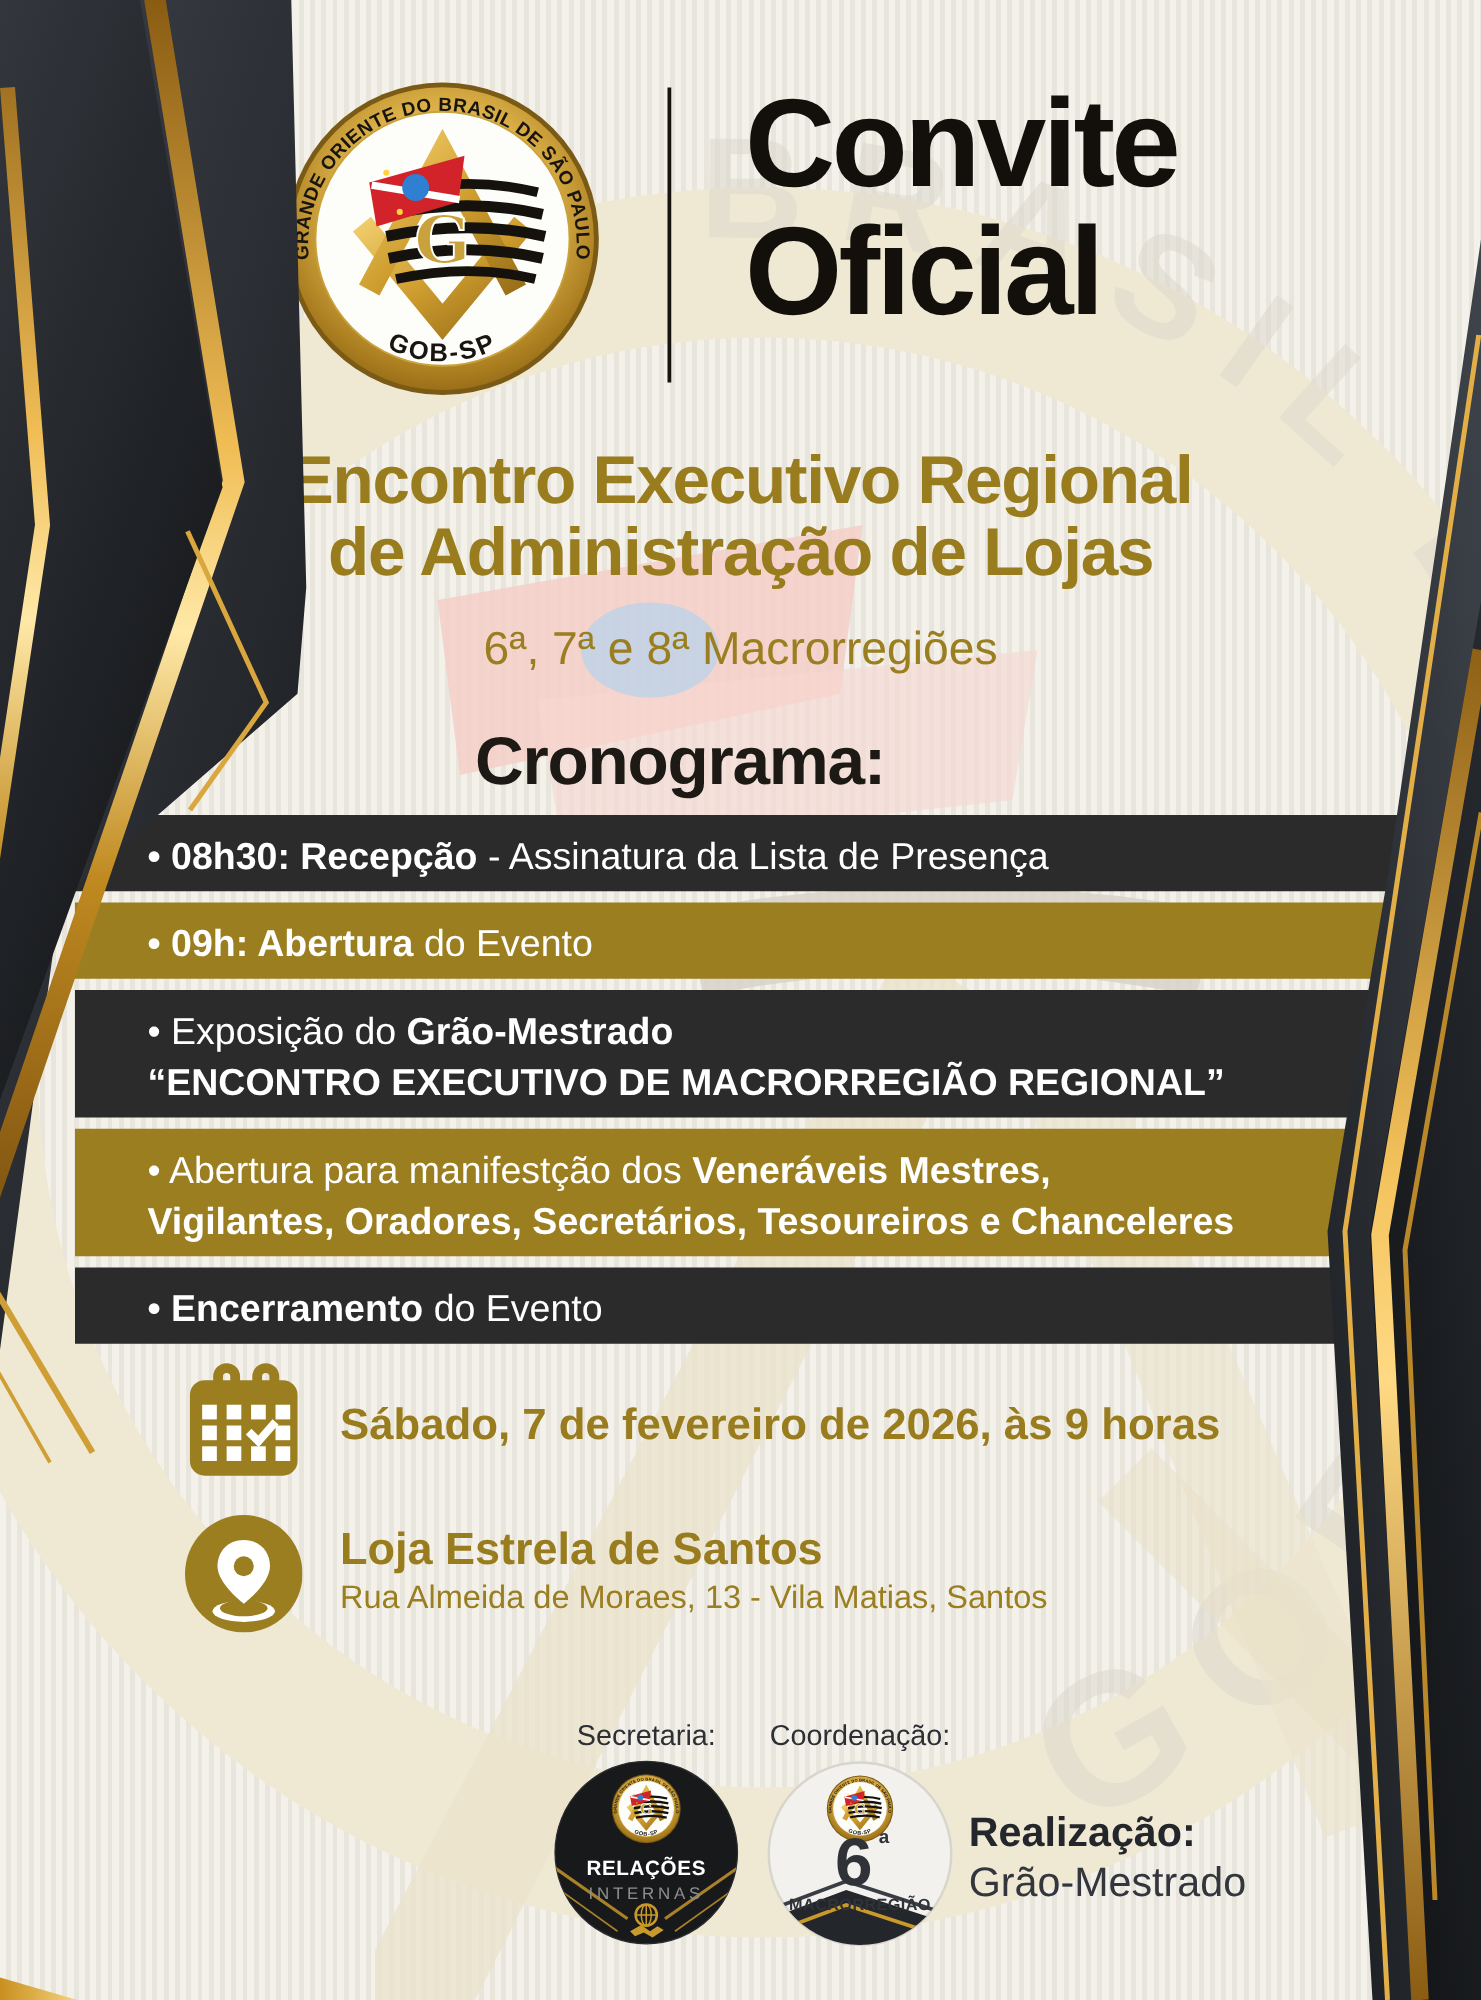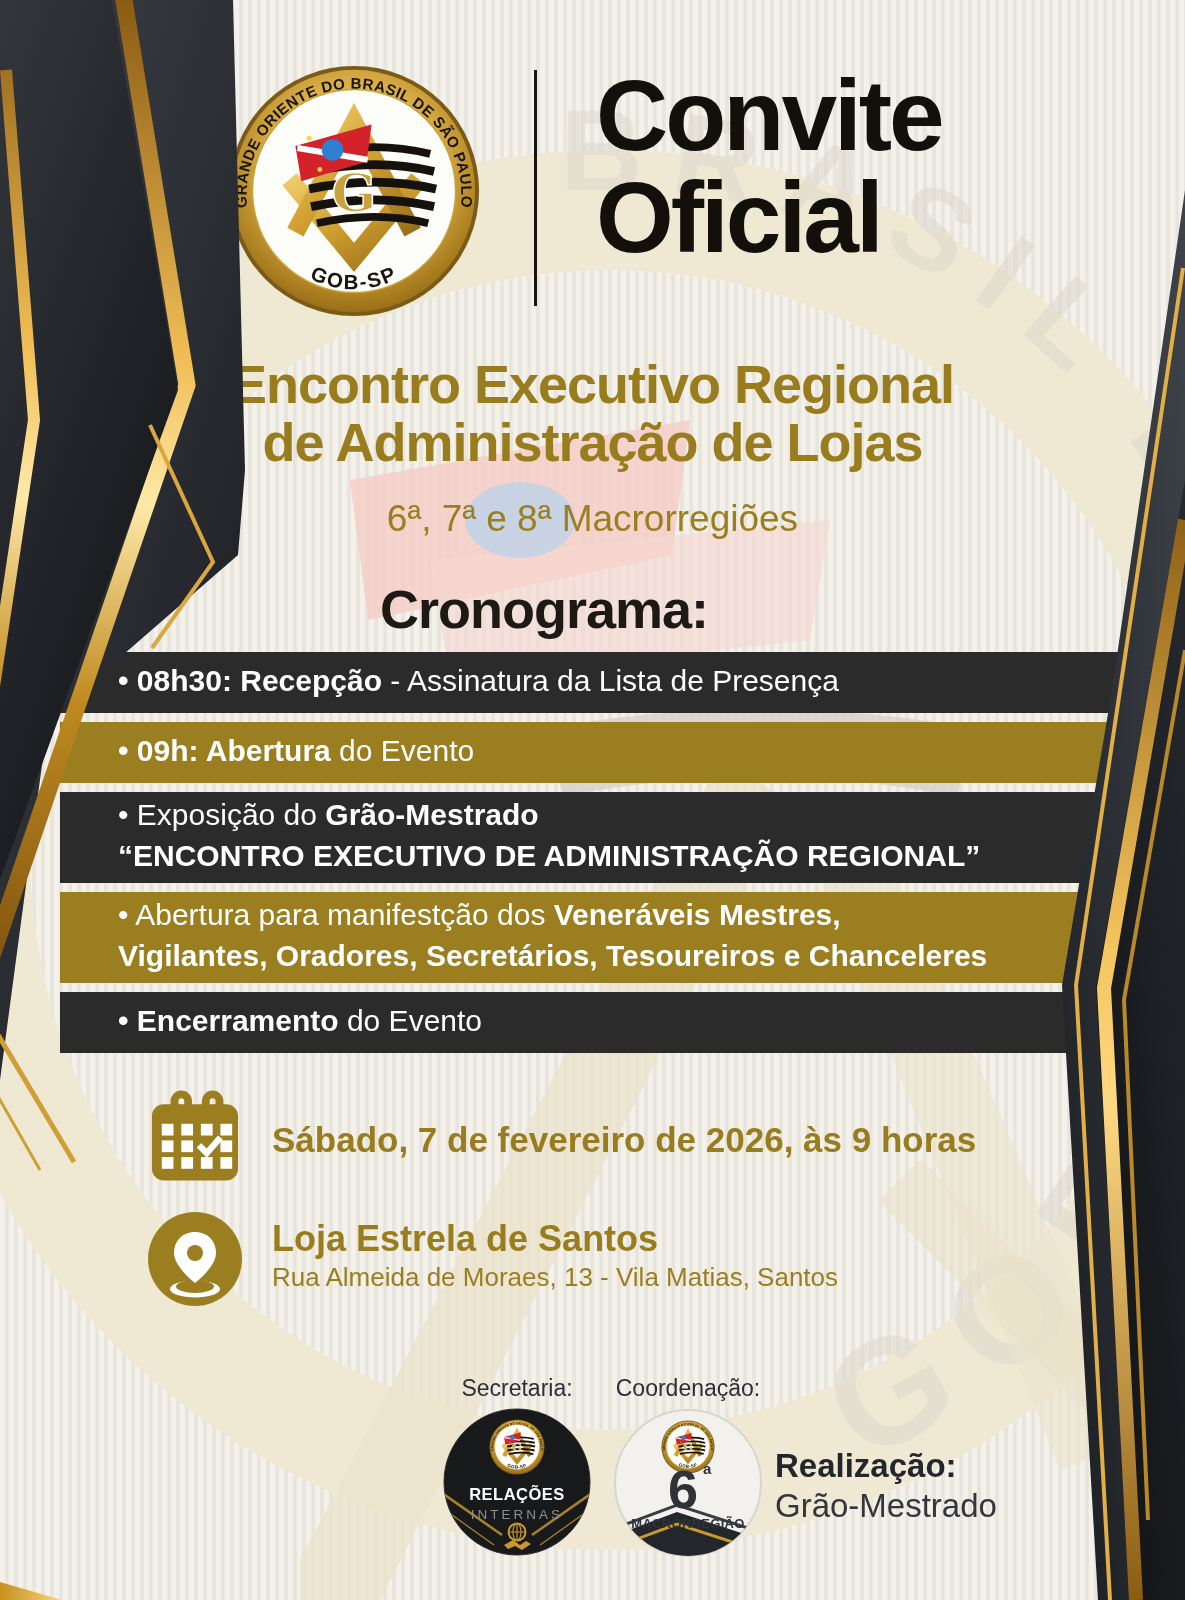--- a/index.html
+++ b/index.html
@@ -22,21 +22,21 @@
   
   .event-title{left:0;top:355px;width:1185px;text-align:center;font-size:54px;font-weight:bold;
     color:#997c1e;line-height:58px;letter-spacing:-1px;}
   .event-subtitle{left:0;top:498px;width:1185px;text-align:center;font-size:37px;color:#9a7e20;}
   .schedule-heading{left:0;top:578px;width:1088px;text-align:center;font-size:54px;
     font-weight:bold;color:#1d1a16;letter-spacing:-1px;}
 
   
   .schedule{left:60px;top:652px;width:1066px;}
   .bar{display:flex;flex-direction:column;justify-content:center;min-height:61px;
-    padding:2px 14px 7px 58px;margin-bottom:9px;box-sizing:border-box;}
+    padding:13px 14px 7px 58px;margin-bottom:9px;box-sizing:border-box;}
   .bar.dark{background:#2b2b2b;}
   .bar.gold{background:#9a7e20;}
   .bar-line{font-size:30px;line-height:41px;color:#ffffff;white-space:nowrap;}
   .bar-line .b{font-weight:bold;}
 
   
   .cal-icon{left:150px;top:1088px;width:90px;height:97px;}
   .date-text{left:272px;top:1120px;font-size:35px;font-weight:bold;color:#997c1e;}
   .loc-icon{left:148px;top:1212px;width:94px;height:94px;}
   .loc-name{left:272px;top:1218px;font-size:36px;font-weight:bold;color:#997c1e;}
@@ -152,21 +152,21 @@
 
     <div class="abs schedule">
         <div class="bar dark">
           <div class="bar-line"><span class="b">• 08h30: Recepção</span><span> - Assinatura da Lista de Presença</span></div>
         </div>
         <div class="bar gold">
           <div class="bar-line"><span class="b">• 09h: Abertura</span><span> do Evento</span></div>
         </div>
         <div class="bar dark">
           <div class="bar-line"><span>• Exposição do </span><span class="b">Grão-Mestrado</span></div>
-          <div class="bar-line"><span class="b">“ENCONTRO EXECUTIVO DE ADMINISTRAÇÃO REGIONAL”</span></div>
+          <div class="bar-line"><span class="b">“ENCONTRO EXECUTIVO DE MACRORREGIÃO REGIONAL”</span></div>
         </div>
         <div class="bar gold">
           <div class="bar-line"><span>• Abertura para manifestção dos </span><span class="b">Veneráveis Mestres,</span></div>
           <div class="bar-line"><span class="b">Vigilantes, Oradores, Secretários, Tesoureiros e Chanceleres</span></div>
         </div>
         <div class="bar dark">
           <div class="bar-line"><span class="b">• Encerramento</span><span> do Evento</span></div>
         </div>
       </div>
 

